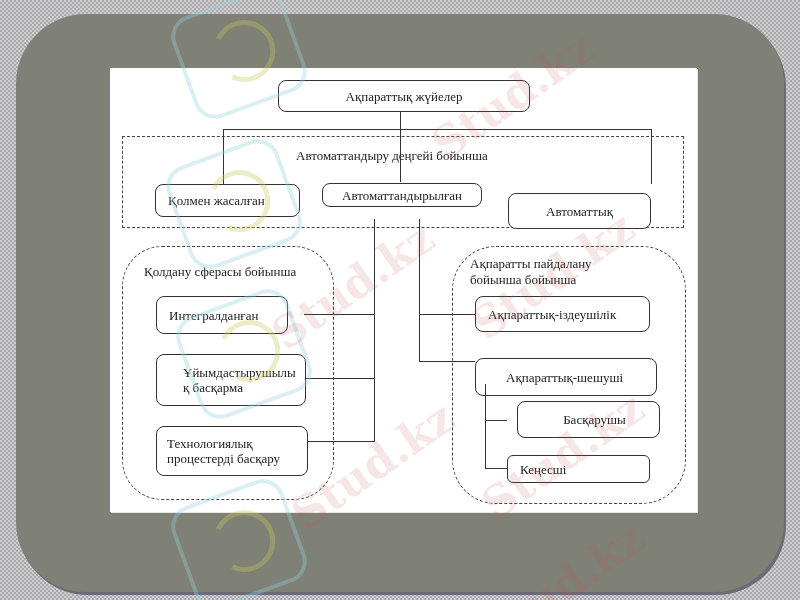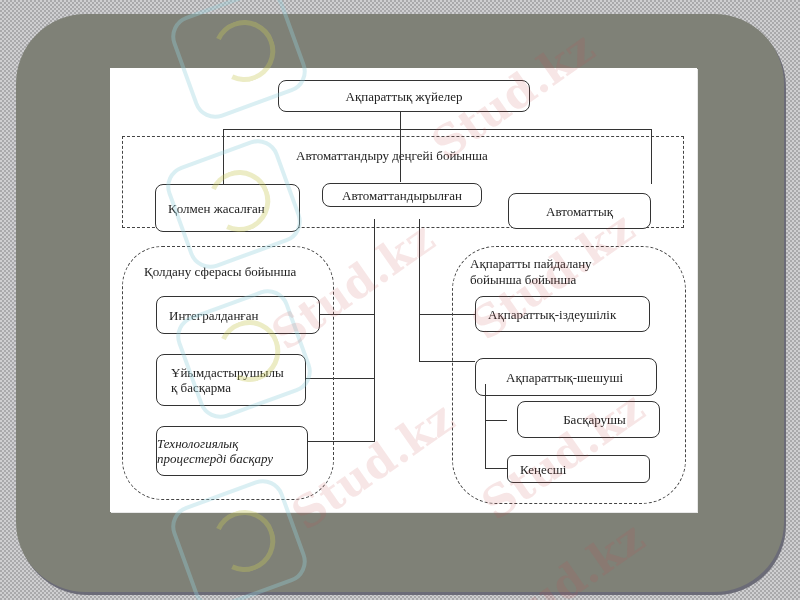--- a/index.html
+++ b/index.html
@@ -64,21 +64,21 @@
   </div>
 
   <div class="dashed-rect" style="left:12px; top:68px; width:560px; height:90px;"></div>
   <div class="label" style="left:186px; top:80px;">Автоматтандыру деңгейі бойынша</div>
 
   <div class="line" style="left:290px; top:44px; width:1.3px; height:70px;"></div>
   <div class="line" style="left:113px; top:61px; width:428px; height:1.3px;"></div>
   <div class="line" style="left:113px; top:61px; width:1.3px; height:55px;"></div>
   <div class="line" style="left:541px; top:61px; width:1.3px; height:55px;"></div>
 
-  <div class="box" style="left:45px; top:116px; width:145px; height:48px;">
+  <div class="box" style="left:45px; top:116px; width:145px; height:33px;">
     <span>Қолмен жасалған</span>
   </div>
   <div class="box center" style="left:212px; top:115px; width:160px; height:24px;">
     <span>Автоматтандырылған</span>
   </div>
   <div class="box center" style="left:398px; top:116px; width:143px; height:36px;margin-top:9px;">
     <span>Автоматтық</span>
   </div>
 
   <div class="line" style="left:264px; top:151px; width:1.3px; height:223px;"></div>
@@ -86,28 +86,28 @@
   <div class="line" style="left:194px; top:310px; width:70px; height:1.3px;"></div>
   <div class="line" style="left:196px; top:373px; width:68px; height:1.3px;"></div>
 
   <div class="line" style="left:309px; top:151px; width:1.3px; height:143px;"></div>
   <div class="line" style="left:309px; top:246px; width:56px; height:1.3px;"></div>
   <div class="line" style="left:309px; top:293px; width:56px; height:1.3px;"></div>
 
   <div class="dashed-round" style="left:12px; top:178px; width:210px; height:252px; border-radius:40px;"></div>
   <div class="label" style="left:34px; top:196px;">Қолдану сферасы бойынша</div>
 
-  <div class="box" style="left:46px; top:228px; width:164px; height:38px;">
+  <div class="box" style="left:46px; top:228px; width:132px; height:38px;">
     <span>Интегралданған</span>
   </div>
-  <div class="box" style="left:46px; top:286px; width:150px; height:52px; flex-direction:column; align-items:flex-start; justify-content:center; padding-left:14px;">
+  <div class="box" style="left:46px; top:286px; width:150px; height:52px; flex-direction:column; align-items:flex-start; justify-content:center; padding-left:26px;">
     <span>Ұйымдастырушылы</span>
     <span>қ басқарма</span>
   </div>
-  <div class="box" style="left:46px; top:358px; width:152px; height:50px; flex-direction:column; align-items:flex-start; justify-content:center; padding-left:0;font-style:italic;">
+  <div class="box" style="left:46px; top:358px; width:152px; height:50px; flex-direction:column; align-items:flex-start; justify-content:center; padding-left:10px;">
     <span>Технологиялық</span>
     <span>процестерді басқару</span>
   </div>
 
   <div class="dashed-round" style="left:342px; top:178px; width:232px; height:256px; border-radius:44px;"></div>
   <div class="label" style="left:360px; top:188px;">
     <div>Ақпаратты пайдалану</div>
     <div>бойынша бойынша</div>
   </div>
 

